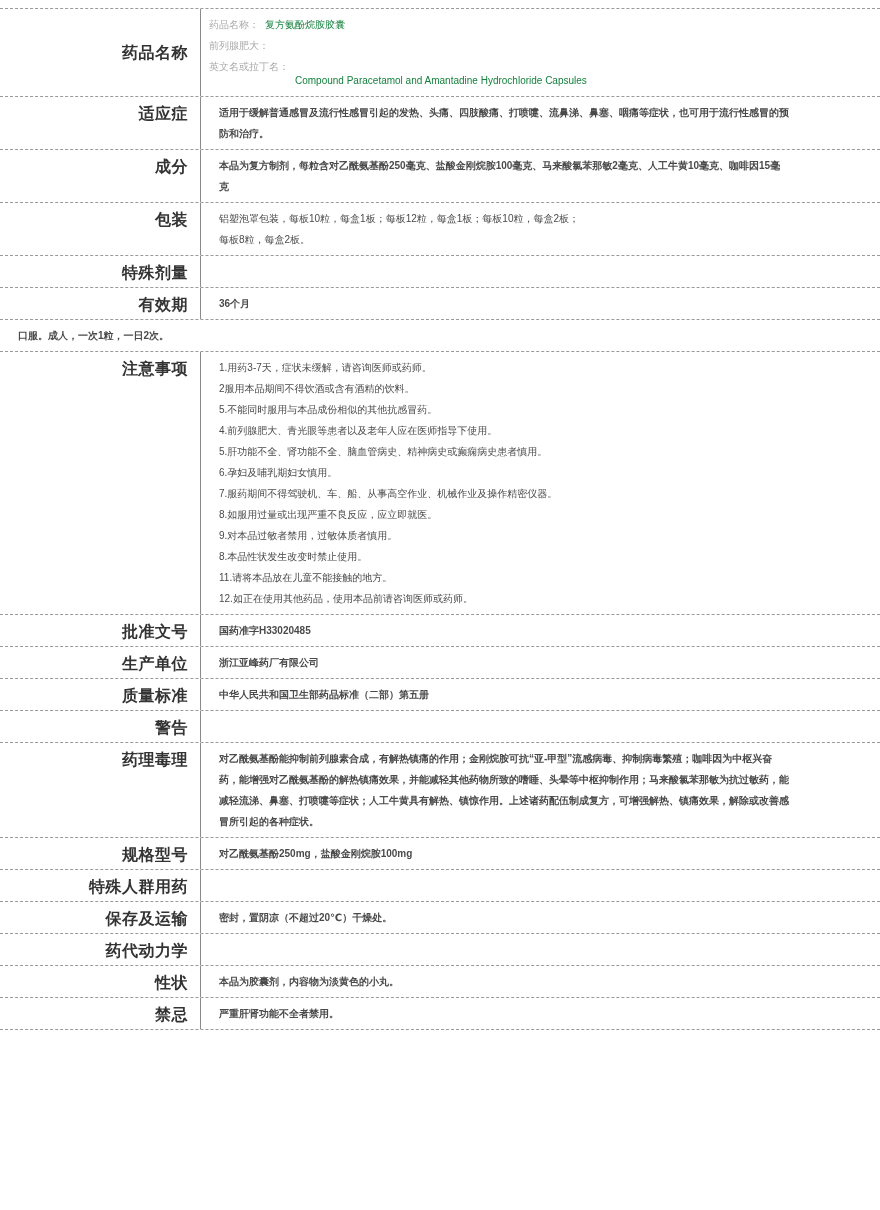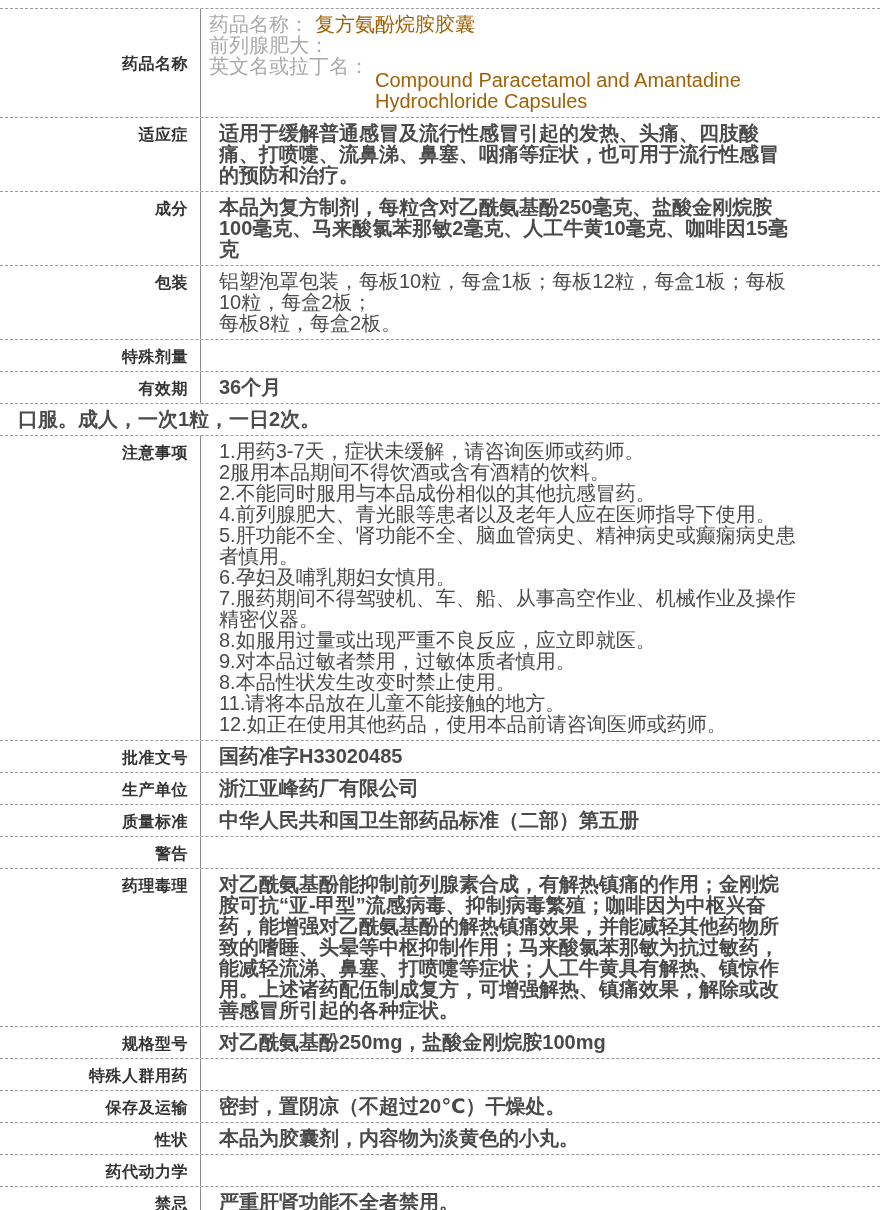--- a/index.html
+++ b/index.html
@@ -34,35 +34,35 @@
   }
   
   .row:first-child .cell-label{
     display:flex;align-items:center;justify-content:flex-end;
     padding-top:0;padding-bottom:0;
   }
   .cell-content{
     flex:1 1 auto;
     box-sizing:border-box;
     padding:5px 20px 5px 18px;
-    font-size:20px;
+    font-size:10px;
     color:#4a4a4a;
     line-height:21px;
   }
   .row-pairs .cell-content{padding-left:8px;}
   .text-block{max-width:570px;font-weight:bold;}
   .list-line{max-width:585px;}
   .pair{display:flex;align-items:flex-start;}
   .pair-key{
     flex:0 0 auto;
     color:#aaaaaa;
     margin-right:6px;
     white-space:nowrap;
   }
-  .pair-value{flex:0 1 auto;color:#a16207;}
+  .pair-value{flex:0 1 auto;color:#15803d;}
   .pair-value.narrow{max-width:400px;margin-top:14px;}
 </style>
 </head>
 <body>
 
 <div class="drug-table" id="drug-table">
     <div class="row row-pairs">
       <div class="cell-label">药品名称</div>
       <div class="cell-content">
         <div class="pair">
@@ -111,21 +111,21 @@
     <div class="row">
       <div class="cell-content">
         <div class="text-block">口服。成人，一次1粒，一日2次。</div>
       </div>
     </div>
     <div class="row">
       <div class="cell-label">注意事项</div>
       <div class="cell-content">
         <div class="list-line">1.用药3-7天，症状未缓解，请咨询医师或药师。</div>
         <div class="list-line">2服用本品期间不得饮酒或含有酒精的饮料。</div>
-        <div class="list-line">2.不能同时服用与本品成份相似的其他抗感冒药。</div>
+        <div class="list-line">5.不能同时服用与本品成份相似的其他抗感冒药。</div>
         <div class="list-line">4.前列腺肥大、青光眼等患者以及老年人应在医师指导下使用。</div>
         <div class="list-line">5.肝功能不全、肾功能不全、脑血管病史、精神病史或癫痫病史患者慎用。</div>
         <div class="list-line">6.孕妇及哺乳期妇女慎用。</div>
         <div class="list-line">7.服药期间不得驾驶机、车、船、从事高空作业、机械作业及操作精密仪器。</div>
         <div class="list-line">8.如服用过量或出现严重不良反应，应立即就医。</div>
         <div class="list-line">9.对本品过敏者禁用，过敏体质者慎用。</div>
         <div class="list-line">8.本品性状发生改变时禁止使用。</div>
         <div class="list-line">11.请将本品放在儿童不能接触的地方。</div>
         <div class="list-line">12.如正在使用其他药品，使用本品前请咨询医师或药师。</div>
       </div>
@@ -168,28 +168,28 @@
       <div class="cell-label">特殊人群用药</div>
       <div class="cell-content"></div>
     </div>
     <div class="row">
       <div class="cell-label">保存及运输</div>
       <div class="cell-content">
         <div class="text-block">密封，置阴凉（不超过20℃）干燥处。</div>
       </div>
     </div>
     <div class="row">
+      <div class="cell-label">药代动力学</div>
+      <div class="cell-content"></div>
+    </div>
+    <div class="row">
       <div class="cell-label">性状</div>
       <div class="cell-content">
         <div class="text-block">本品为胶囊剂，内容物为淡黄色的小丸。</div>
       </div>
-    </div>
-    <div class="row">
-      <div class="cell-label">药代动力学</div>
-      <div class="cell-content"></div>
     </div>
     <div class="row">
       <div class="cell-label">禁忌</div>
       <div class="cell-content">
         <div class="text-block">严重肝肾功能不全者禁用。</div>
       </div>
     </div>
   </div>
 
 </body></html>

